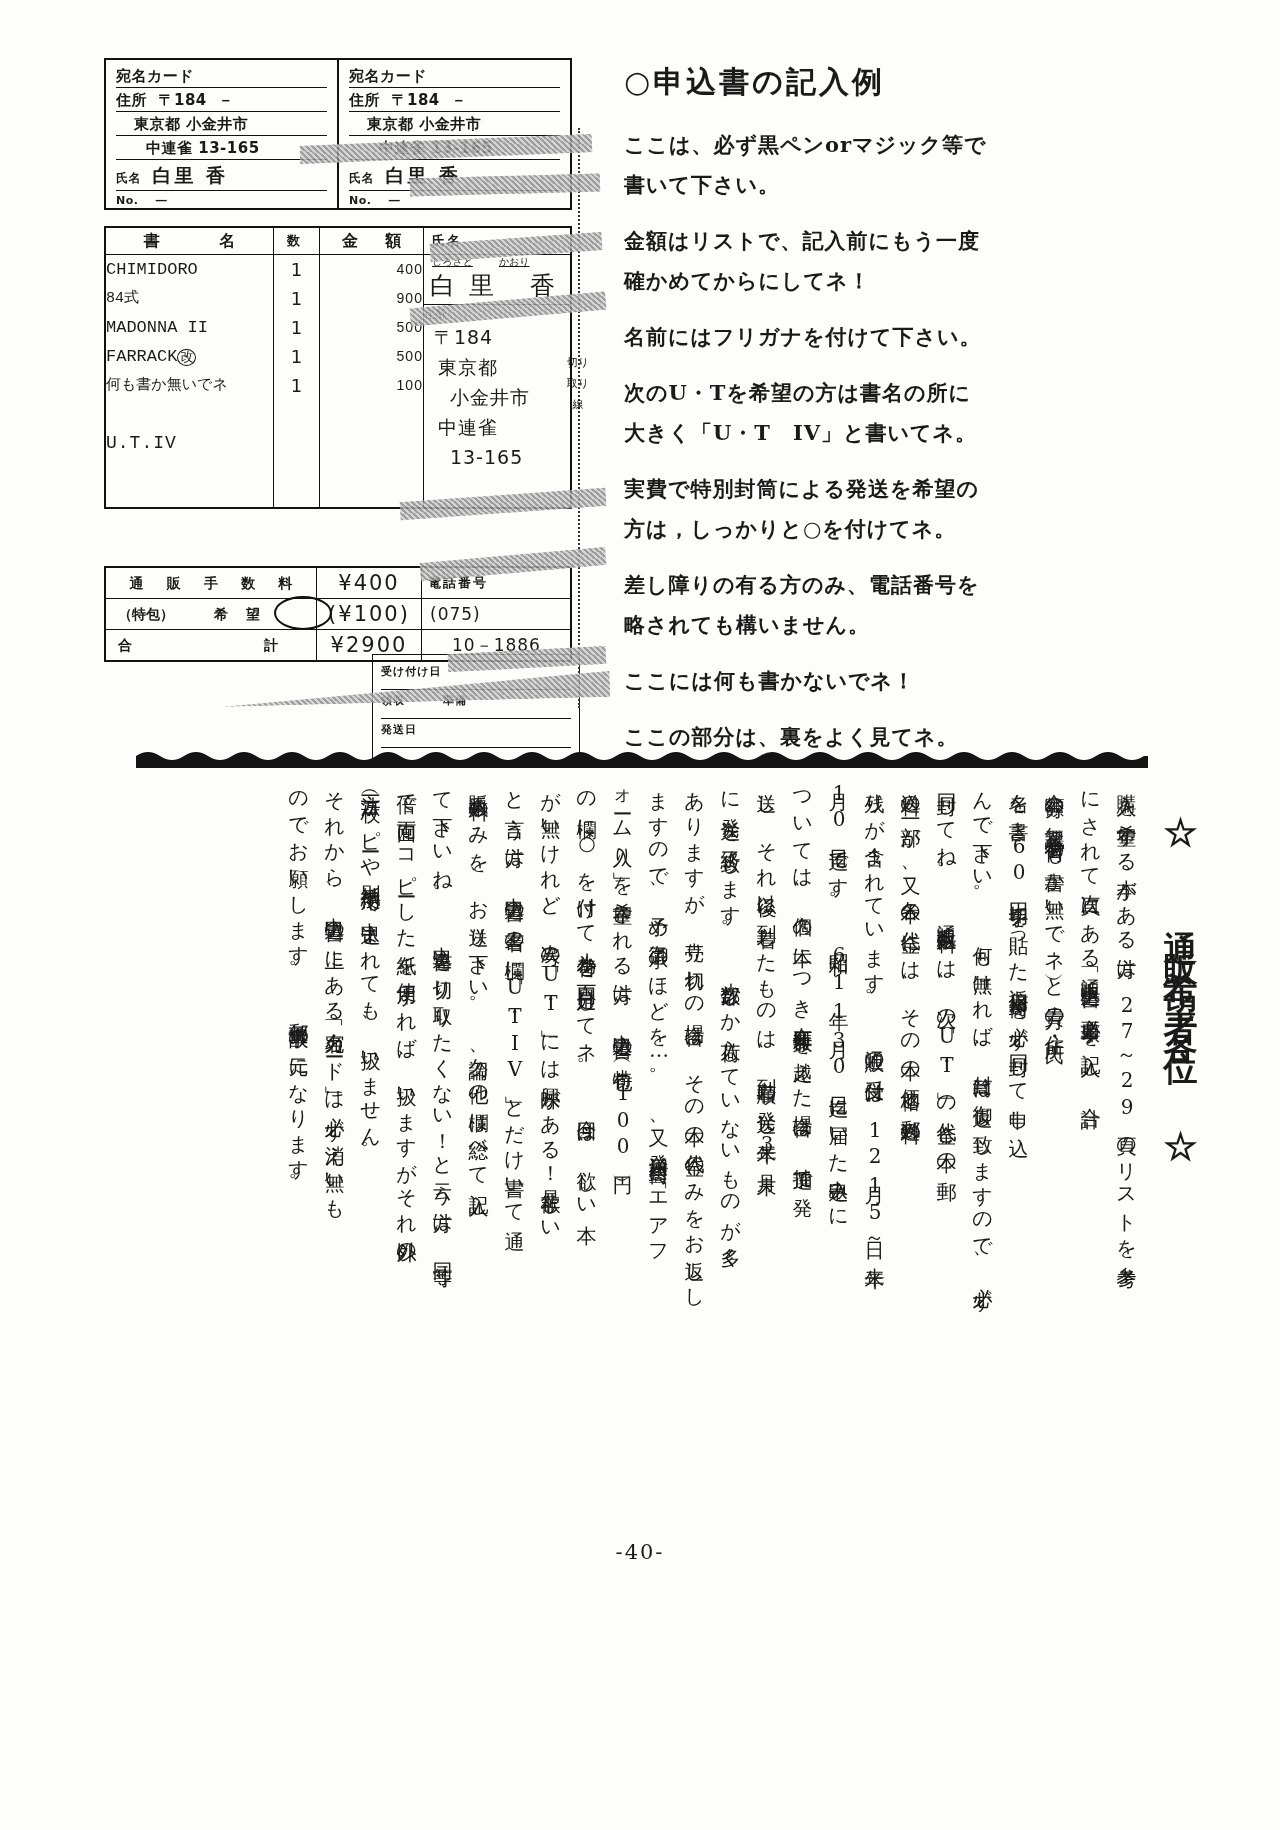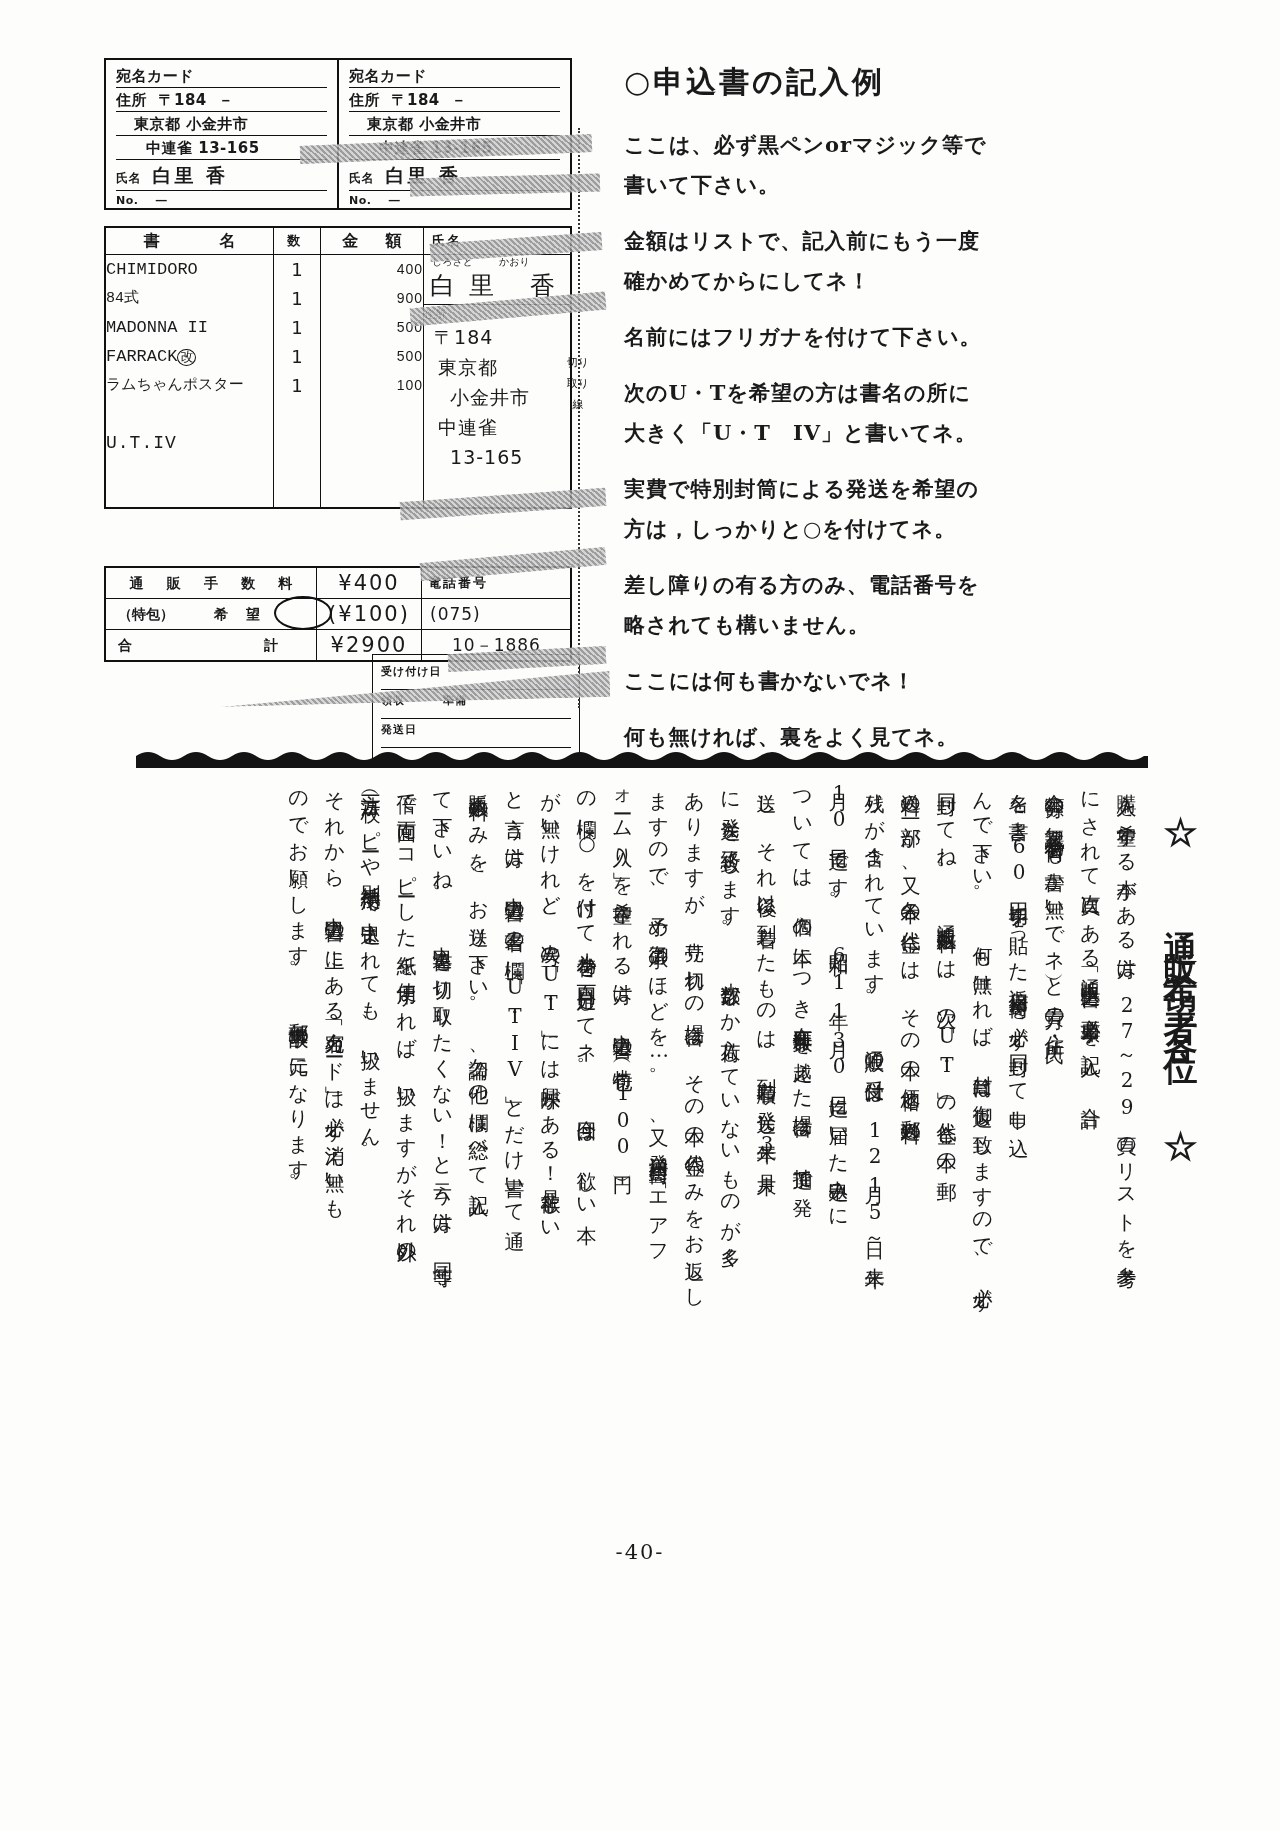--- a/index.html
+++ b/index.html
@@ -138,20 +138,21 @@
     letter-spacing: 1px;
   }
 
   .name-cell { padding: 4px 6px 2px 8px; }
   .furi {
     font-family: "DejaVu Sans", "Liberation Sans", sans-serif;
     font-size: 10px;
     display: flex;
     gap: 26px;
     padding-left: 8px;
+    text-decoration: underline;
   }
   .name-hand {
     font-family: "DejaVu Sans", "Liberation Sans", sans-serif;
     font-size: 25px;
     letter-spacing: 14px;
     border-bottom: 1.6px solid #111;
     padding: 0 0 2px 6px;
     margin-bottom: 2px;
   }
   .addr-lbl {
@@ -410,21 +411,21 @@
         <th class="col-name">
           <div class="th-cell" style="text-align:left;padding-left:8px;letter-spacing:2px;">氏名</div>
         </th>
       </tr>
       <tr>
         <td class="items-cell">
           <div class="item-line"><span>CHIMIDORO</span></div>
           <div class="item-line jp"><span>84式</span></div>
           <div class="item-line"><span>MADONNA II</span></div>
           <div class="item-line"><span>FARRACK</span><span class="kai">改</span></div>
-          <div class="item-line jp"><span>ラムちゃんポスター</span></div>
+          <div class="item-line jp"><span>何も書か無いでネ</span></div>
           <div class="item-line spacer"></div>
           <div class="item-line utline"><span>U.T.IV</span></div>
         </td>
         <td class="qty-cell">
           <div class="qty-line">1</div>
           <div class="qty-line">1</div>
           <div class="qty-line">1</div>
           <div class="qty-line">1</div>
           <div class="qty-line">1</div>
         </td>
@@ -548,21 +549,21 @@
       <div>方は，しっかりと○を付けてネ。</div>
     </div>
     <div class="callout-p">
       <div>差し障りの有る方のみ、電話番号を</div>
       <div>略されても構いません。</div>
     </div>
     <div class="callout-p">
       <div>ここには何も書かないでネ！</div>
     </div>
     <div class="callout-p">
-      <div>何も無ければ、裏をよく見てネ。</div>
+      <div>ここの部分は、裏をよく見てネ。</div>
     </div>
   </div>
 
   <svg class="sawtooth" viewBox="0 0 1012 16" preserveAspectRatio="none">
     <path d="M0 14 L0 4 Q12 -4 24 4 Q36 12 48 4 Q60 -4 72 4 Q84 12 96 4 Q108 -4 120 4 Q132 12 144 4 Q156 -4 168 4 Q180 12 192 4 Q204 -4 216 4 Q228 12 240 4 Q252 -4 264 4 Q276 12 288 4 Q300 -4 312 4 Q324 12 336 4 Q348 -4 360 4 Q372 12 384 4 Q396 -4 408 4 Q420 12 432 4 Q444 -4 456 4 Q468 12 480 4 Q492 -4 504 4 Q516 12 528 4 Q540 -4 552 4 Q564 12 576 4 Q588 -4 600 4 Q612 12 624 4 Q636 -4 648 4 Q660 12 672 4 Q684 -4 696 4 Q708 12 720 4 Q732 -4 744 4 Q756 12 768 4 Q780 -4 792 4 Q804 12 816 4 Q828 -4 840 4 Q852 12 864 4 Q876 -4 888 4 Q900 12 912 4 Q924 -4 936 4 Q948 12 960 4 Q972 -4 984 4 Q996 12 1008 4 L1012 4 L1012 16 L0 16 Z" fill="#141414"></path>
   </svg>
 
   <div class="vbody">
     <div class="vtitle">☆ 通販希望者各位 ☆</div>
     <div class="vcol">購入を希望する本がある方は、27～29頁のリストを参考</div>

